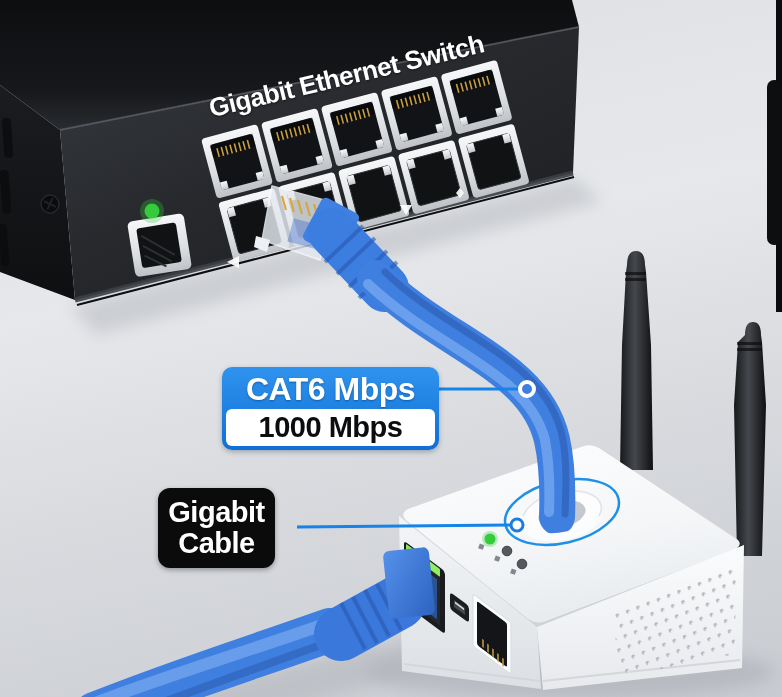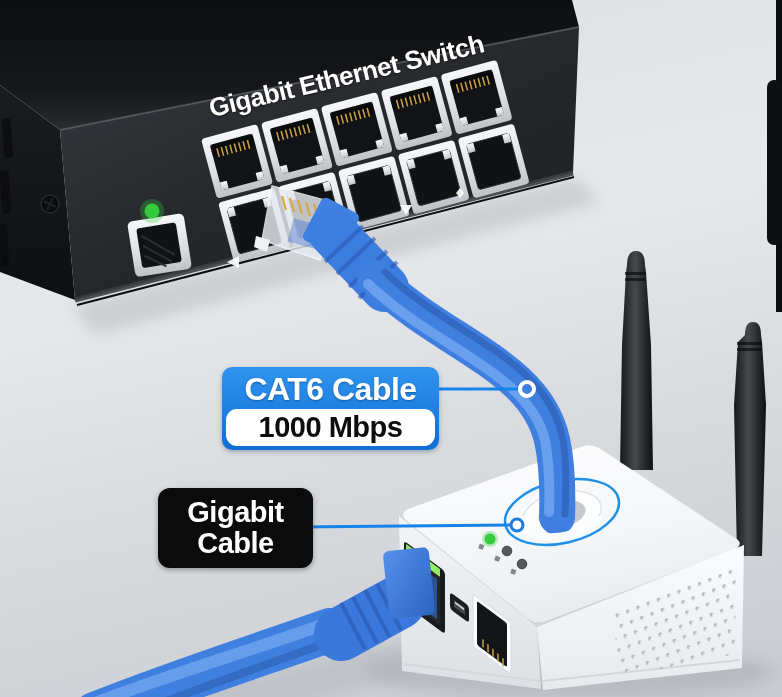--- a/index.html
+++ b/index.html
@@ -21,26 +21,26 @@
     background:linear-gradient(180deg,#2f93ee 0%,#0f6fd4 100%);
     box-shadow:0 2px 5px rgba(40,60,90,.35);
   }
   .badge-cable .cable-title{
     position:absolute;left:0;top:1px;width:100%;height:43px;
     display:flex;align-items:center;justify-content:center;
     color:#fff;font-size:32px;font-weight:bold;letter-spacing:-0.5px;
     text-shadow:0 1px 2px rgba(0,40,90,.45);
   }
   .badge-cable .cable-speed{
-    position:absolute;left:4px;right:4px;bottom:4px;height:37px;border-radius:11px;
+    position:absolute;left:4px;right:4px;bottom:4px;height:37px;border-radius:6px;
     background:#ffffff;display:flex;align-items:center;justify-content:center;
     color:#0c0d0f;font-size:29px;font-weight:bold;letter-spacing:-0.5px;
   }
   .badge-router{
-    left:158px;top:488px;width:155px;height:80px;border-radius:12px;
+    left:158px;top:488px;width:117px;height:80px;border-radius:12px;
     background:#0b0b0c;display:flex;flex-direction:column;align-items:center;justify-content:center;
     color:#fff;font-size:29px;font-weight:bold;line-height:1.07;letter-spacing:-0.5px;
     box-shadow:0 2px 5px rgba(40,40,50,.4);
   }
 </style>
 </head>
 <body>
 
 <div id="canvas">
 
@@ -264,21 +264,21 @@
     <path d="M439,389 L521,389" stroke="#1583e8" stroke-width="3"></path>
     <circle cx="527" cy="389" r="7" fill="none" stroke="#ffffff" stroke-width="4"></circle>
     <path d="M297,527 L510,525" stroke="#1583e8" stroke-width="3"></path>
     <circle cx="517" cy="525" r="6" fill="#ffffff" stroke="#1d7ce0" stroke-width="3"></circle>
   </g>
 </svg>
 
 <div class="overlay switch-title">Gigabit Ethernet Switch</div>
 
 <div class="overlay badge-cable">
-  <div class="cable-title">CAT6 Cable</div>
+  <div class="cable-title">CAT6 Mbps</div>
   <div class="cable-speed">1000 Mbps</div>
 </div>
 
 <div class="overlay badge-router">
   <div>Gigabit</div>
   <div>Cable</div>
 </div>
 
 </div>
 

